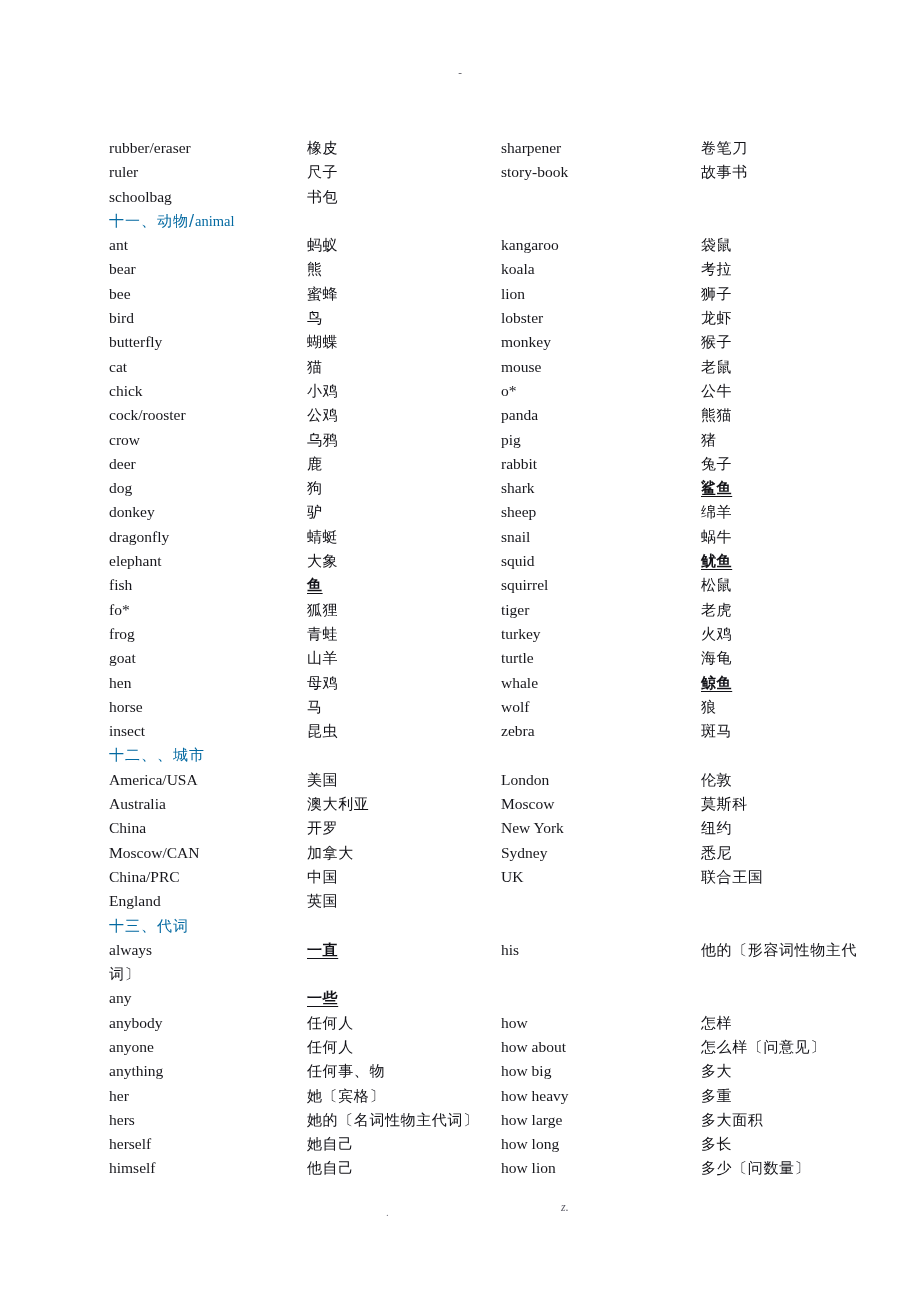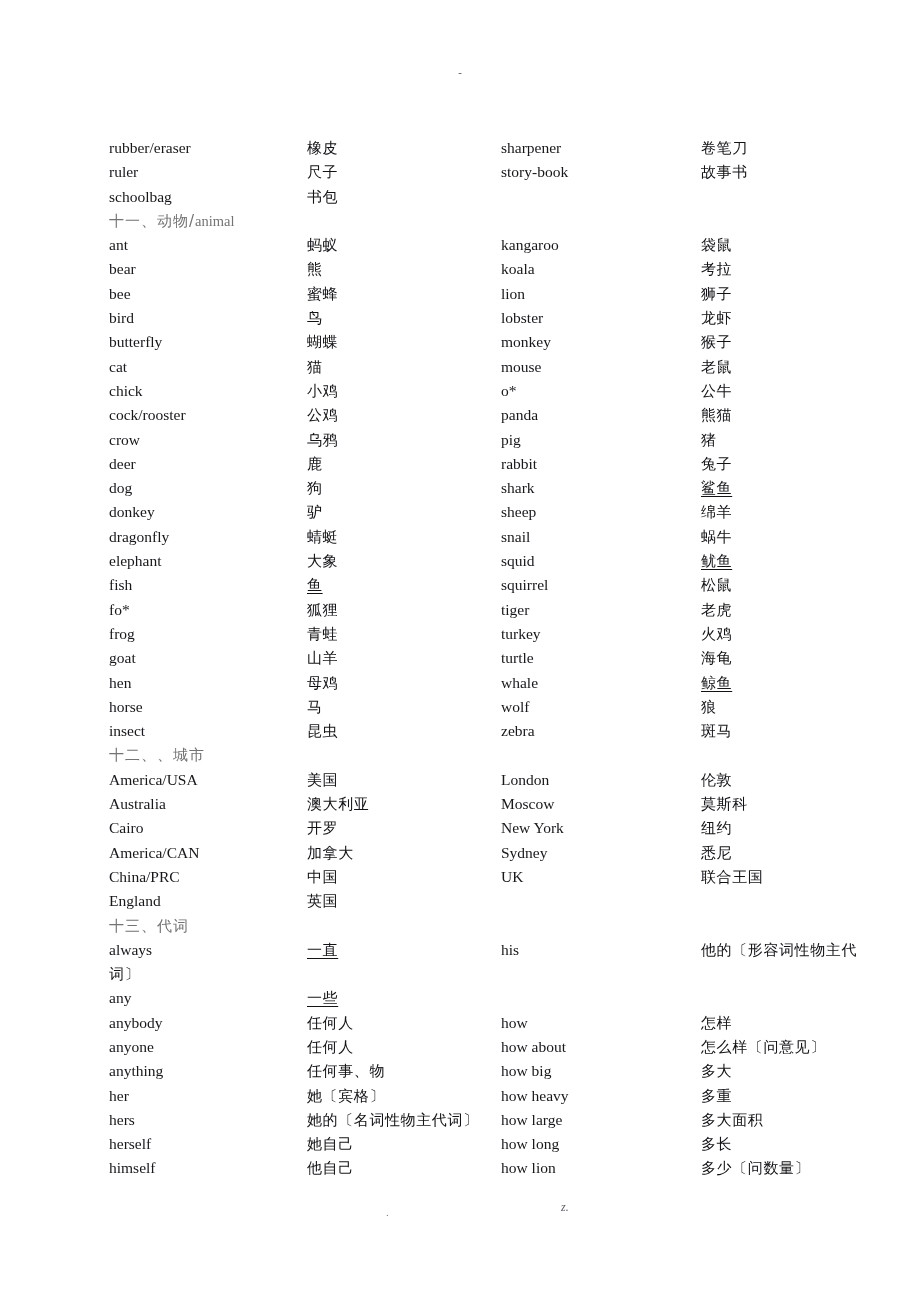--- a/index.html
+++ b/index.html
@@ -82,30 +82,31 @@
   .zh {
     font-family: "DejaVu Sans", "Liberation Sans", sans-serif;
     font-size: 15px;
     color: #121217;
     letter-spacing: 0.6px;
   }
   .zh.ul {
     text-decoration: underline;
     text-underline-offset: 2.5px;
     text-decoration-thickness: 1px;
+    font-weight: bold;
   }
 
   
   .heading {
     position: absolute;
     left: 105px;
     top: 0;
     font-family: "DejaVu Sans", "Liberation Sans", sans-serif;
     font-size: 15px;
-    color: #737373;
+    color: #0369a1;
     letter-spacing: 1px;
     white-space: nowrap;
   }
   .heading .latin {
     font-family: "Liberation Serif", "DejaVu Serif", serif;
     font-size: 14.5px;
     letter-spacing: 0;
   }
 
   
@@ -282,27 +283,27 @@
         <div class="cell c3 en">London</div>
         <div class="cell c4 zh">伦敦</div>
       </div>
       <div class="row">
         <div class="cell c1 en">Australia</div>
         <div class="cell c2 zh">澳大利亚</div>
         <div class="cell c3 en">Moscow</div>
         <div class="cell c4 zh">莫斯科</div>
       </div>
       <div class="row">
-        <div class="cell c1 en">Cairo</div>
+        <div class="cell c1 en">China</div>
         <div class="cell c2 zh">开罗</div>
         <div class="cell c3 en">New York</div>
         <div class="cell c4 zh">纽约</div>
       </div>
       <div class="row">
-        <div class="cell c1 en">America/CAN</div>
+        <div class="cell c1 en">Moscow/CAN</div>
         <div class="cell c2 zh">加拿大</div>
         <div class="cell c3 en">Sydney</div>
         <div class="cell c4 zh">悉尼</div>
       </div>
       <div class="row">
         <div class="cell c1 en">China/PRC</div>
         <div class="cell c2 zh">中国</div>
         <div class="cell c3 en">UK</div>
         <div class="cell c4 zh">联合王国</div>
       </div>

